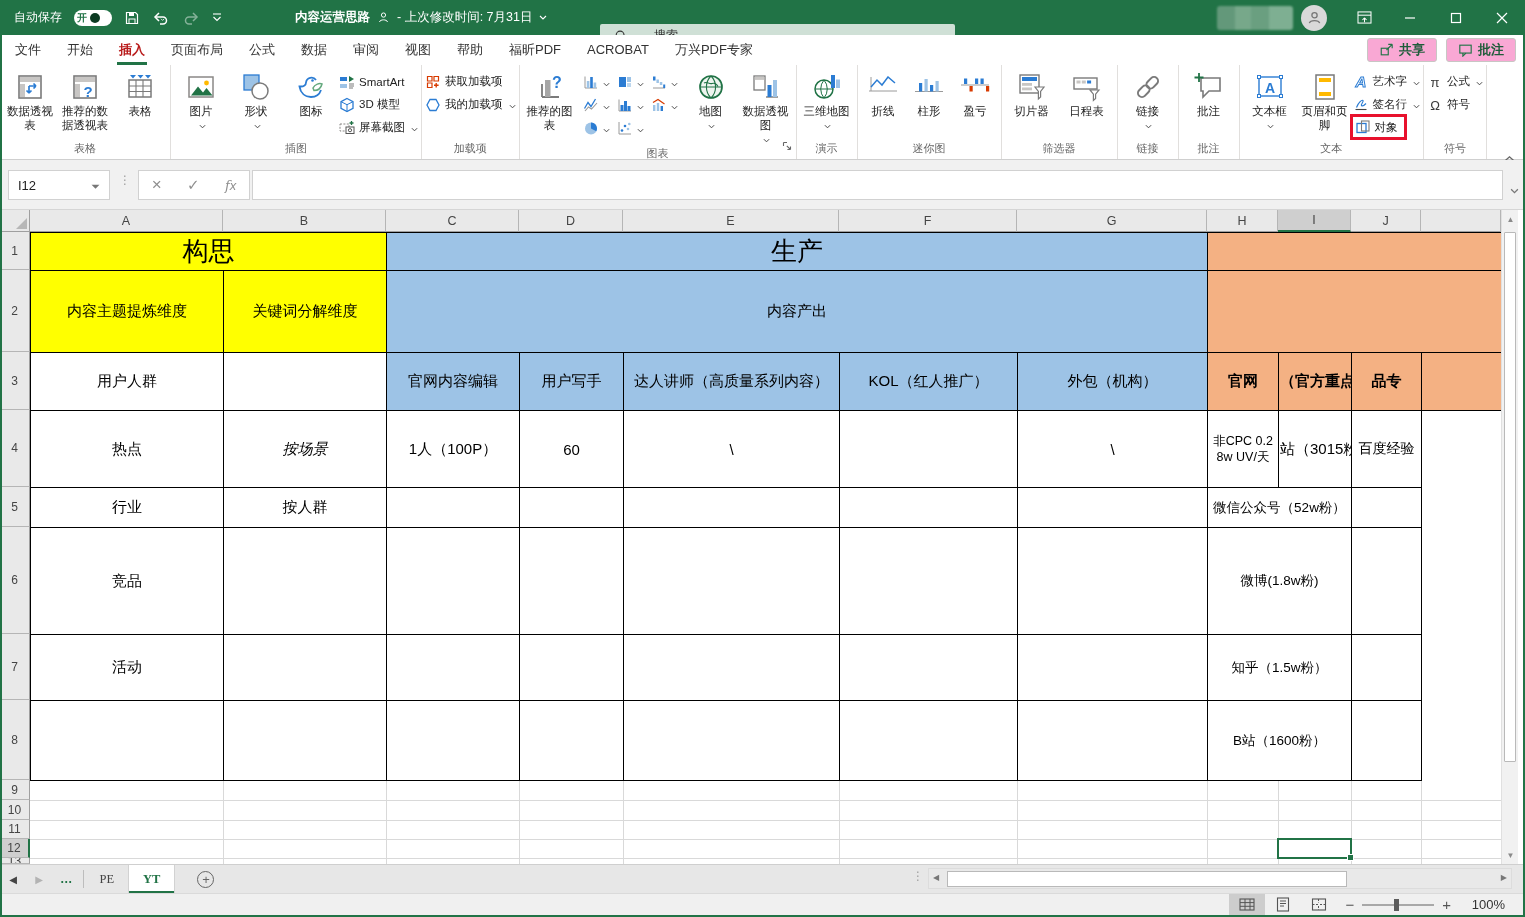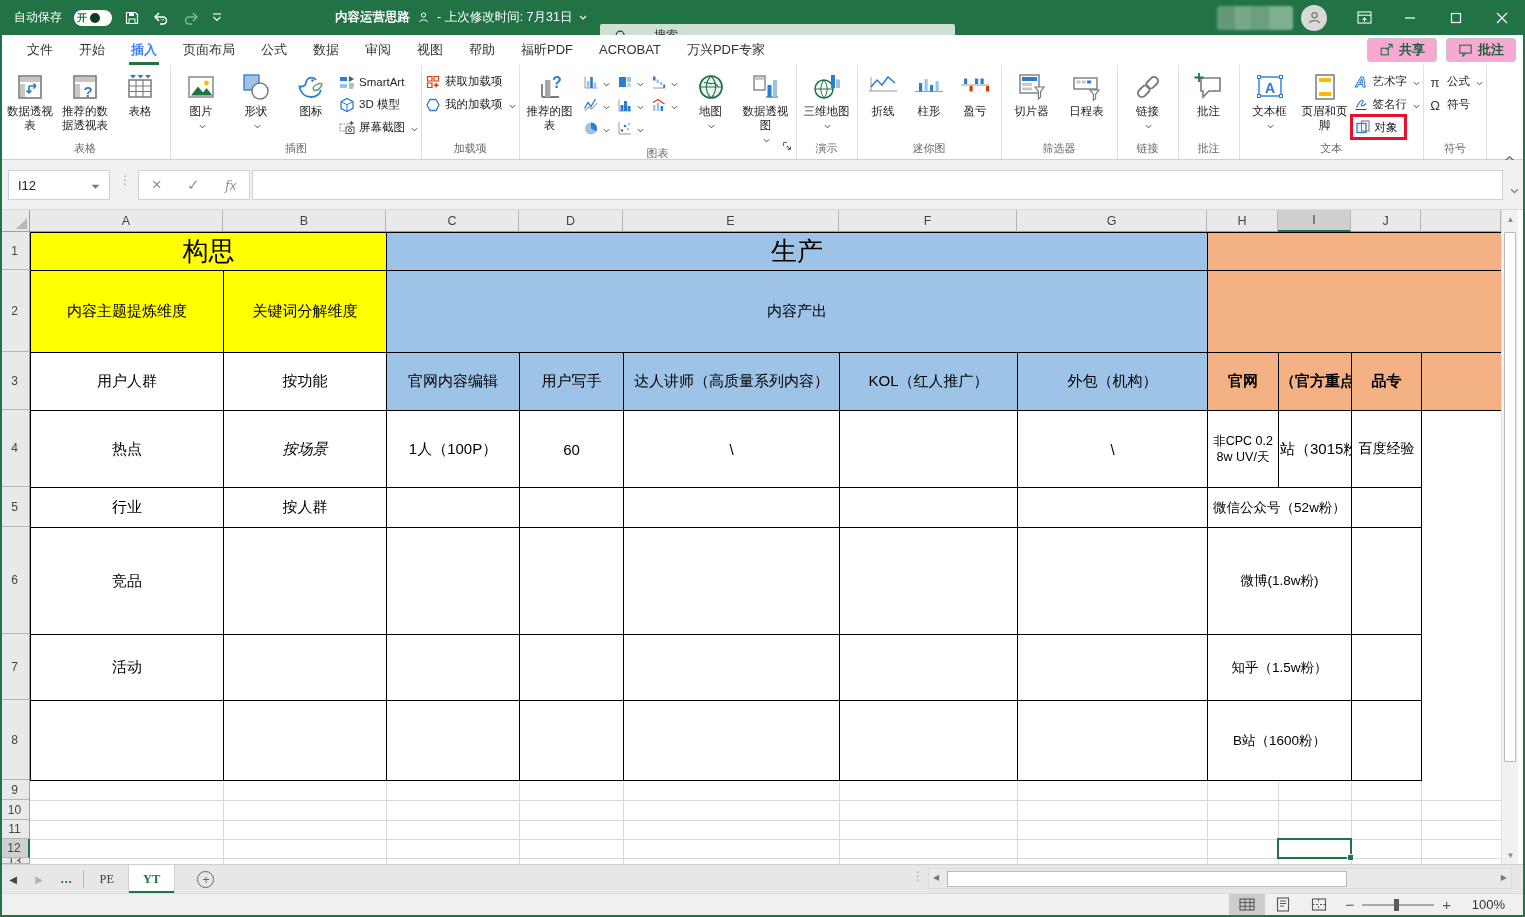--- a/index.html
+++ b/index.html
@@ -5,31 +5,31 @@
 *{box-sizing:border-box;margin:0;padding:0;}
 html,body{background:#888;}
 #app{position:relative;width:1525px;height:917px;background:#fff;overflow:hidden;
   font-family:"Liberation Sans","DejaVu Sans",sans-serif;-webkit-font-smoothing:antialiased;}
 
 .titlebar{position:absolute;left:0;top:0;width:1525px;height:35px;background:#217346;display:flex;align-items:center;color:#fff;font-size:12px;}
 .qat{display:flex;align-items:center;gap:12px;padding-left:14px;}
 .toggle{width:38px;height:16px;background:#fff;border-radius:9px;display:flex;align-items:center;gap:3px;padding:0 3px;color:#217346;font-size:10px;font-weight:bold;}
 .knob{width:10px;height:10px;border-radius:50%;background:#0c3b22;}
 .qbtn{display:flex;align-items:center;gap:2px;}
-.tb-title{position:absolute;left:295px;top:0;height:35px;display:flex;align-items:center;gap:7px;font-size:12.5px;white-space:nowrap;margin-left:40px;}
+.tb-title{position:absolute;left:295px;top:0;height:35px;display:flex;align-items:center;gap:7px;font-size:12.5px;white-space:nowrap;}
 .searchbox{position:absolute;left:600px;top:24px;width:355px;height:23px;background:#cfe0d6;border-radius:2px;display:flex;align-items:center;gap:8px;padding-left:40px;color:#2a2a2a;font-size:12px;}
 .tb-right{position:absolute;right:0;top:0;height:35px;display:flex;align-items:center;}
 .bluruser{width:76px;height:24px;border-radius:3px;margin-right:8px;
   background:linear-gradient(90deg,#6f9f84 0 18px,#86b297 18px 34px,#77a78b 34px 52px,#8fbaa0 52px 76px);filter:blur(1.2px);opacity:.85;}
 .avatar{width:26px;height:26px;border-radius:50%;background:#d9d9d9;display:flex;align-items:center;justify-content:center;margin-right:14px;}
 .winbtn{width:46px;height:35px;display:flex;align-items:center;justify-content:center;}
 
-.tabrow{position:absolute;left:0;top:35px;width:1525px;height:30px;background:#fff;display:flex;align-items:center;padding-left:14px;font-size:13px;color:#333;}
+.tabrow{position:absolute;left:0;top:35px;width:1525px;height:30px;background:#fff;display:flex;align-items:center;padding-left:2px;font-size:13px;color:#333;}
 .tab{padding:0 13px;height:30px;line-height:29px;position:relative;white-space:nowrap;}
-.tab.active{font-weight:bold;color:#3b82f6;}
+.tab.active{font-weight:bold;color:#b91c1c;}
 .tab.active::after{content:"";position:absolute;left:11px;right:11px;bottom:0;height:3px;background:#217346;}
 .tab-spacer{flex:1;}
 .pill-btn{display:flex;align-items:center;gap:5px;border:1px solid #c8c6c4;border-radius:3px;height:24px;padding:0 11px;margin-right:9px;background:#f9a8d4;font-size:13px;color:#222;}
 
 .ribbon{position:absolute;left:0;top:65px;width:1525px;height:95px;background:#fff;border-bottom:1px solid #cfcfcf;display:flex;align-items:stretch;overflow:hidden;}
 .rgroup{display:flex;flex-direction:column;border-right:1px solid #e1dfdd;position:relative;flex:none;}
 .rg-c{flex:1;display:flex;align-items:flex-start;gap:1px;padding:2px 3px 0;}
 .rg-l{font-size:11px;color:#666;text-align:center;padding:0 6px 3px;white-space:nowrap;}
 .btn-big{display:flex;flex-direction:column;align-items:center;width:54px;min-height:68px;font-size:11.5px;color:#222;text-align:center;line-height:1.2;padding-top:2px;cursor:default;}
 .btn-big .ic{height:36px;display:flex;align-items:center;justify-content:center;}
@@ -813,21 +813,20 @@
       <div class="hline" style="left: 30px; top: 629px; height: 1px; width: 1471px;"></div>
       <div class="hline" style="left: 30px; top: 648px; height: 1px; width: 1471px;"></div>
       <div class="cell" style="left: 30px; top: 22px; width: 357px; height: 39px; background: rgb(255, 255, 0); font-size: 26px;">构思</div>
       <div class="cell" style="left: 386px; top: 22px; width: 822px; height: 39px; background: rgb(157, 195, 230); font-size: 26px;">生产</div>
       <div class="cell" style="left: 1207px; top: 22px; width: 295px; height: 39px; background: rgb(244, 177, 131);"></div>
       <div class="cell" style="left: 30px; top: 60px; width: 194px; height: 83px; background: rgb(255, 255, 0);">内容主题提炼维度</div>
       <div class="cell" style="left: 223px; top: 60px; width: 164px; height: 83px; background: rgb(255, 255, 0);">关键词分解维度</div>
       <div class="cell" style="left: 386px; top: 60px; width: 822px; height: 83px; background: rgb(157, 195, 230);">内容产出</div>
       <div class="cell" style="left: 1207px; top: 60px; width: 295px; height: 83px; background: rgb(244, 177, 131);"></div>
       <div class="cell" style="left: 30px; top: 142px; width: 194px; height: 59px;">用户人群</div>
-      <div class="cell" style="left: 223px; top: 142px; width: 164px; height: 59px;">按功能</div>
       <div class="cell" style="left: 386px; top: 142px; width: 134px; height: 59px; background: rgb(157, 195, 230);">官网内容编辑</div>
       <div class="cell" style="left: 623px; top: 142px; width: 217px; height: 59px; background: rgb(157, 195, 230);">达人讲师（高质量系列内容）</div>
       <div class="cell" style="left: 519px; top: 142px; width: 105px; height: 59px; background: rgb(157, 195, 230);">用户写手</div>
       <div class="cell" style="left: 839px; top: 142px; width: 179px; height: 59px; background: rgb(157, 195, 230);">KOL（红人推广）</div>
       <div class="cell" style="left: 1017px; top: 142px; width: 191px; height: 59px; background: rgb(157, 195, 230);">外包（机构）</div>
       <div class="cell" style="left: 1207px; top: 142px; width: 72px; height: 59px; background: rgb(244, 177, 131); font-weight: bold;">官网</div>
       <div class="cell clip" style="left: 1278px; top: 142px; width: 74px; height: 59px; background: rgb(244, 177, 131); font-weight: bold;">（官方重点运</div>
       <div class="cell" style="left: 1351px; top: 142px; width: 71px; height: 59px; background: rgb(244, 177, 131); font-weight: bold;">品专</div>
       <div class="cell" style="left: 1421px; top: 142px; width: 81px; height: 59px; background: rgb(244, 177, 131);"></div>
       <div class="cell" style="left: 30px; top: 200px; width: 194px; height: 78px;">热点</div>

